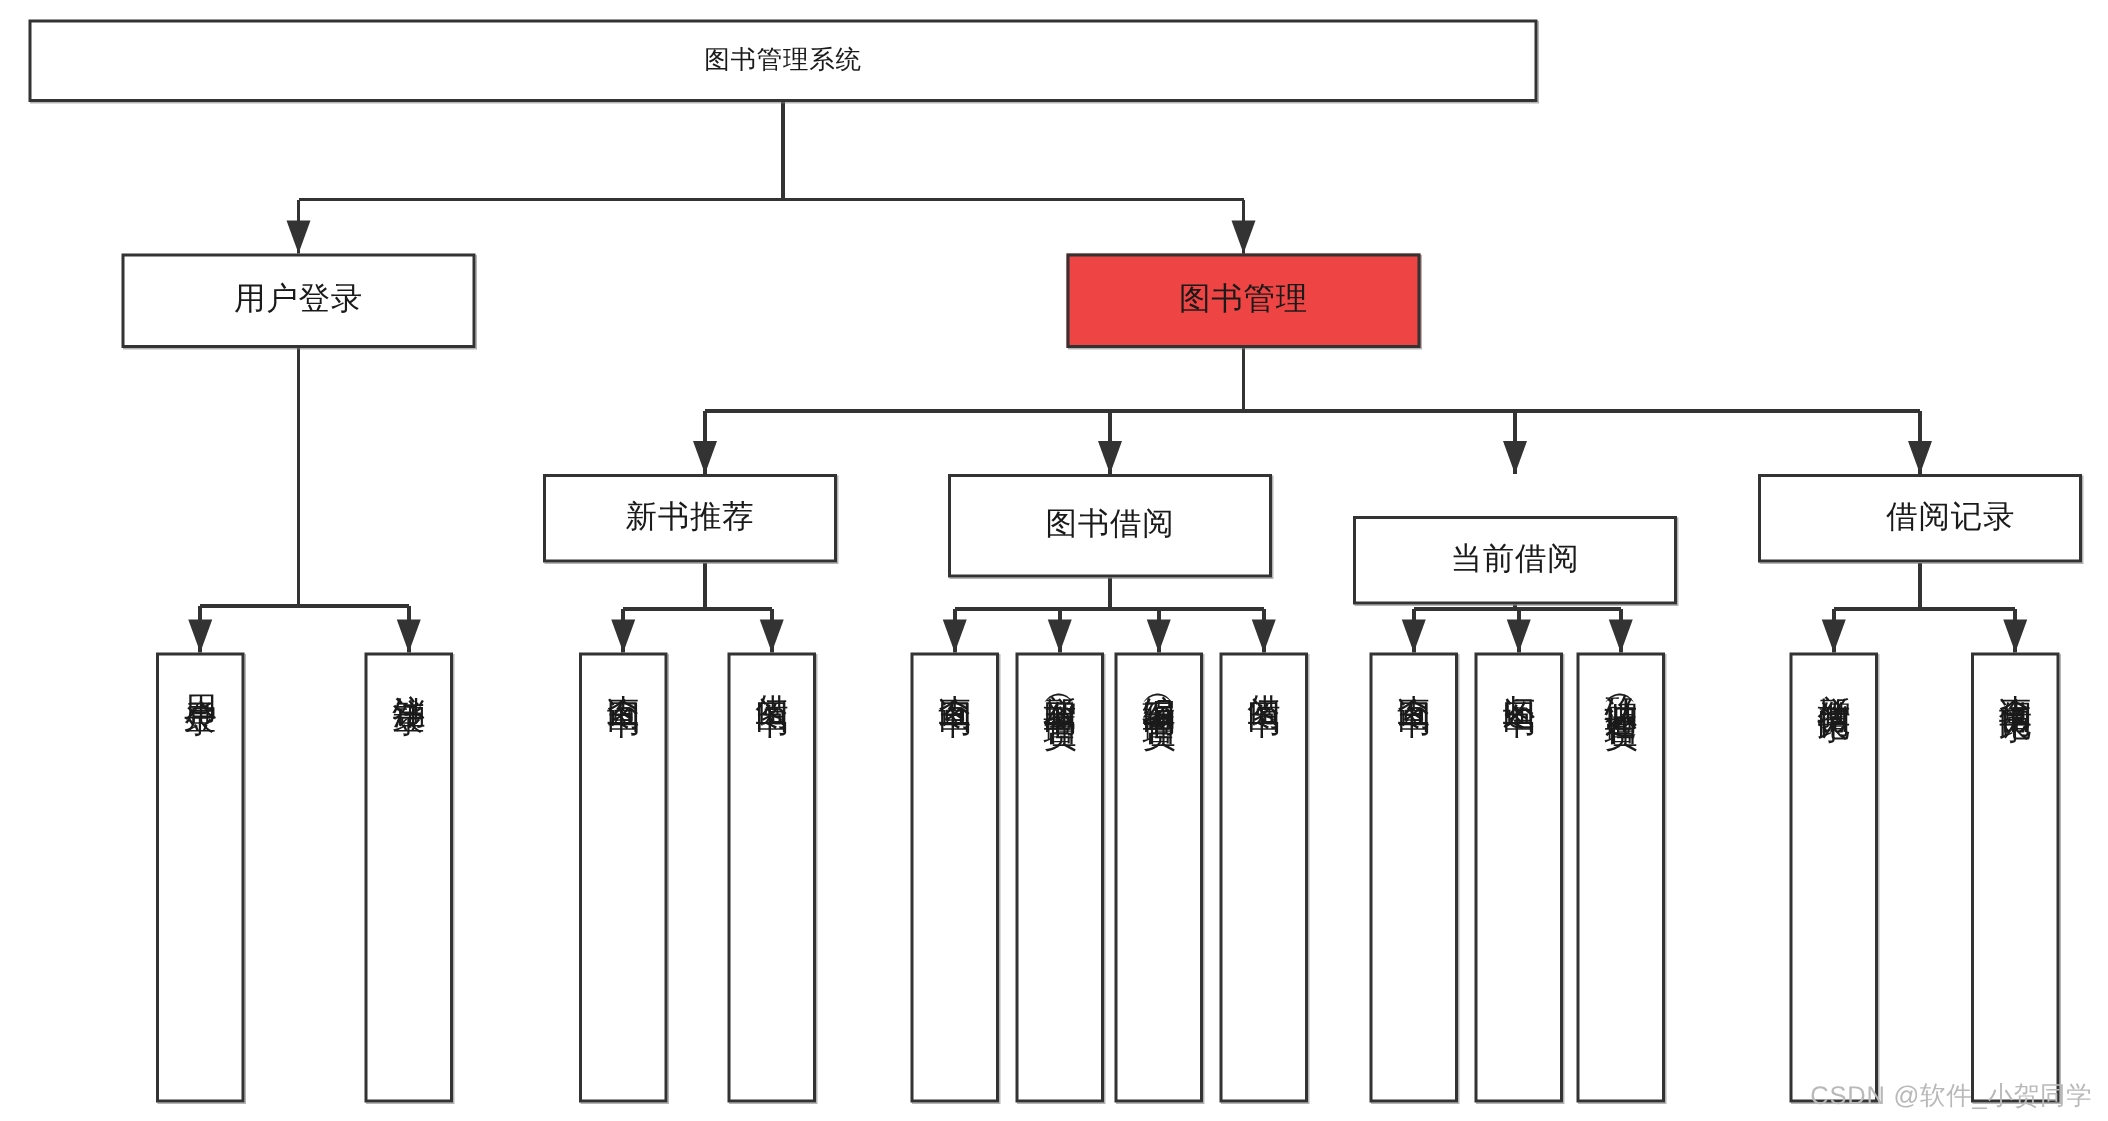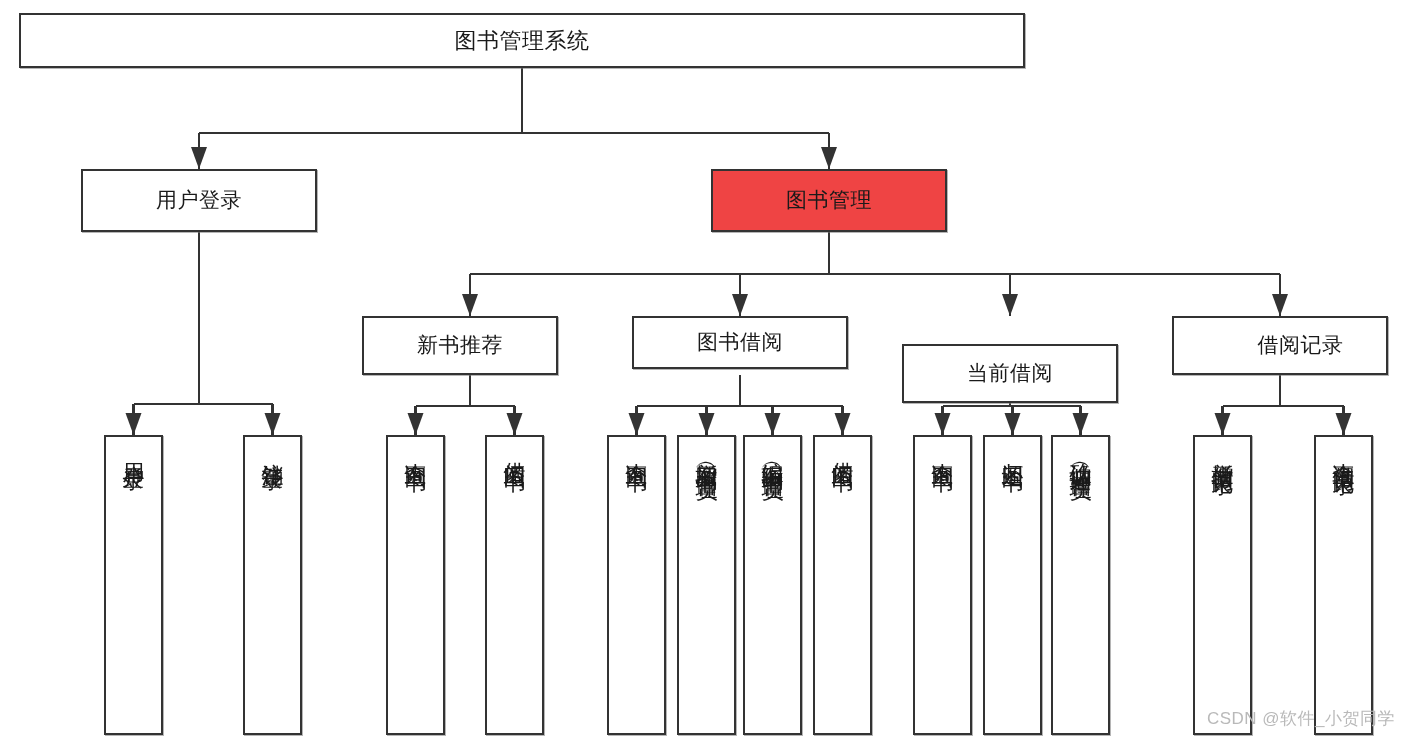--- a/index.html
+++ b/index.html
@@ -49,25 +49,25 @@
     padding-top: 8px;
   }
   .node.vertical .label {
     writing-mode: vertical-rl;
     text-orientation: upright;
     font-size: 22px;
     letter-spacing: 2.5px;
     line-height: 1.1;
     margin: 0 auto;
   }
-  .node.root .label { font-size: 22px; }
+  .node.root .label { font-size: 17px; }
   #watermark {
     position: absolute;
     right: 10px;
-    bottom: 17px;
+    bottom: 5px;
     font-size: 17px;
     color: #b9b9b9;
     letter-spacing: 0.5px;
     white-space: nowrap;
     user-select: none;
   }
 </style>
 </head>
 <body>
 
@@ -132,21 +132,21 @@
       </div>
       <div class="node horizontal" style="left: 81px; top: 169px; width: 236px; height: 63px; border-color: rgb(51, 51, 51); background: rgb(255, 255, 255); color: rgb(26, 26, 26);">
         <span class="label">用户登录</span>
       </div>
       <div class="node horizontal" style="left: 711px; top: 169px; width: 236px; height: 63px; border-color: rgb(51, 51, 51); background: #ef4444; color: rgb(26, 26, 26);">
         <span class="label">图书管理</span>
       </div>
       <div class="node horizontal" style="left: 362px; top: 316px; width: 196px; height: 59px; border-color: rgb(51, 51, 51); background: rgb(255, 255, 255); color: rgb(26, 26, 26);">
         <span class="label">新书推荐</span>
       </div>
-      <div class="node horizontal" style="left: 632px; top: 316px; width: 216px; height: 53px; border-color: rgb(51, 51, 51); background: rgb(255, 255, 255); color: rgb(26, 26, 26);">
+      <div class="node horizontal" style="left: 632px; top: 316px; width: 216px; height: 69px; border-color: rgb(51, 51, 51); background: rgb(255, 255, 255); color: rgb(26, 26, 26);">
         <span class="label">图书借阅</span>
       </div>
       <div class="node horizontal" style="left: 902px; top: 316px; width: 216px; height: 59px; border-color: rgb(51, 51, 51); background: rgb(255, 255, 255); color: rgb(26, 26, 26); margin-top: 28px;">
         <span class="label">当前借阅</span>
       </div>
       <div class="node horizontal" style="left: 1172px; top: 316px; width: 216px; height: 59px; border-color: rgb(51, 51, 51); background: rgb(255, 255, 255); color: rgb(26, 26, 26); padding-left: 41px;">
         <span class="label">借阅记录</span>
       </div>
       <div class="node vertical" style="left: 104px; top: 435px; width: 59px; height: 300px; border-color: rgb(51, 51, 51); background: rgb(255, 255, 255); color: rgb(26, 26, 26);">
         <span class="label">用户登录</span>

